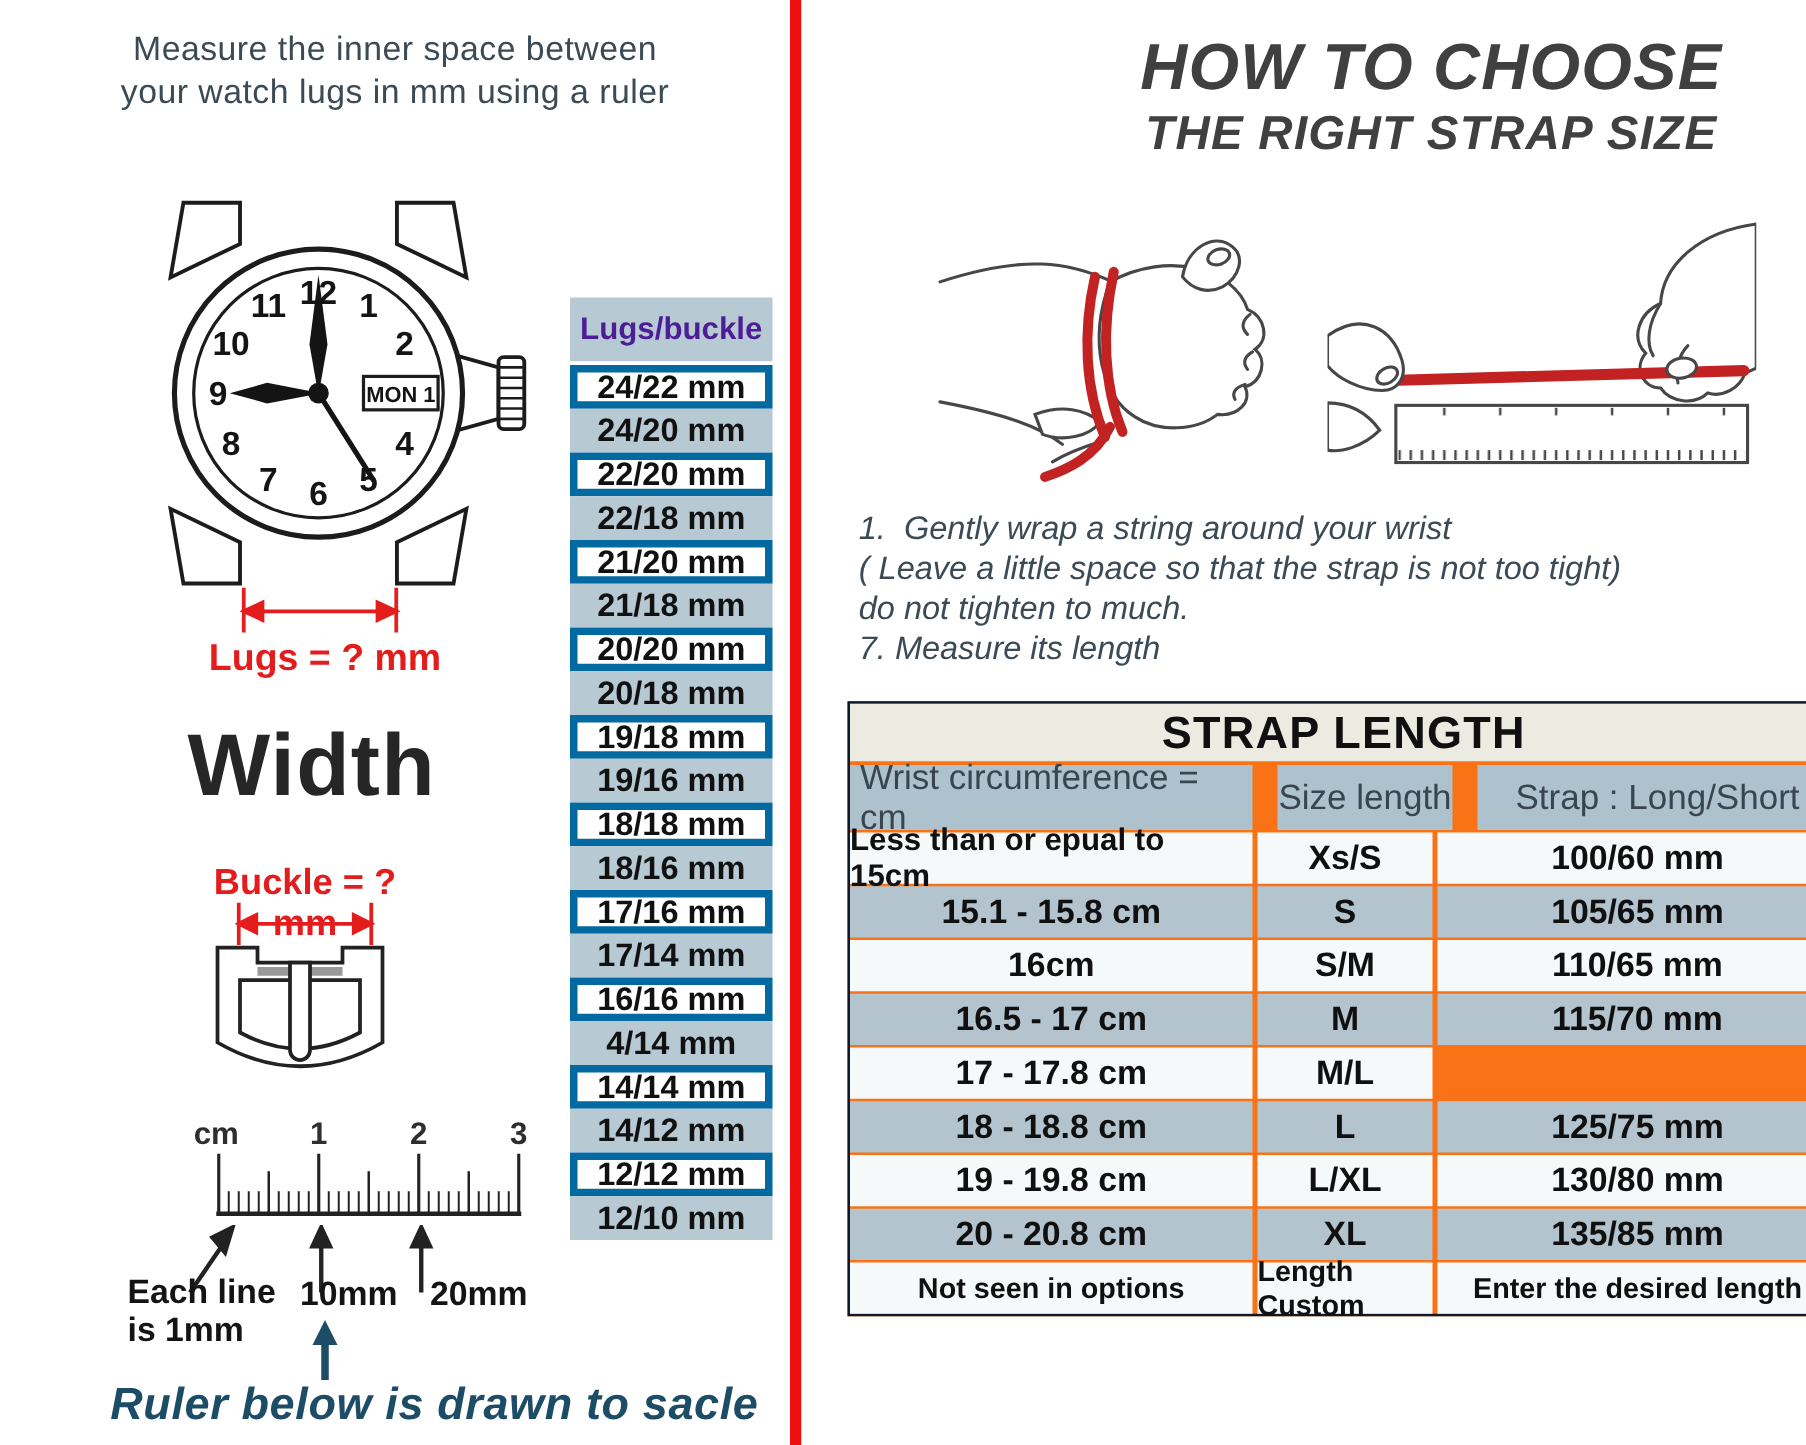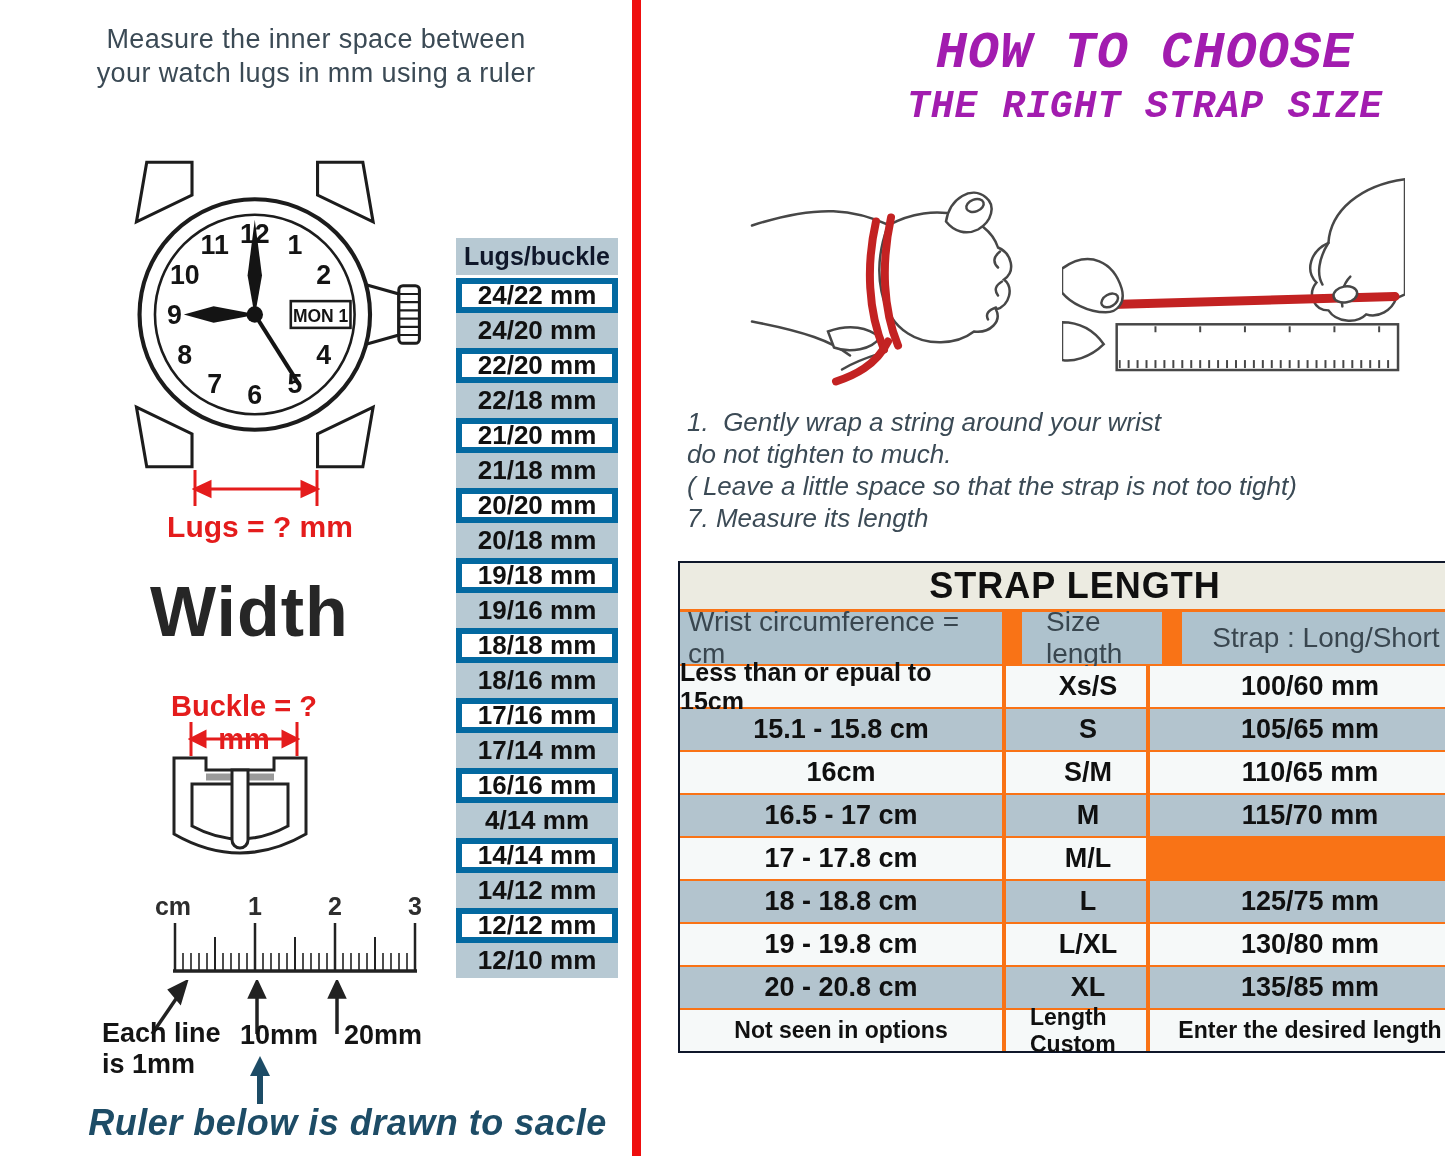--- a/index.html
+++ b/index.html
@@ -18,48 +18,48 @@
   .width-label{position:absolute;left:150px;top:572px;font-size:70px;font-weight:700;color:#262626;letter-spacing:1px;}
   .buckle-label{left:148px;top:690px;width:192px;font-size:29px;}
   .each-line{position:absolute;left:102px;top:1018px;font-size:27px;font-weight:700;line-height:31px;color:#141414;}
   .mm-labels{position:absolute;left:240px;top:1020px;display:flex;gap:26px;
              font-size:27px;font-weight:700;color:#141414;justify-content:flex-end;}
   .scale-note{position:absolute;left:75px;top:1102px;width:545px;text-align:center;
               font-size:36px;font-weight:700;font-style:italic;color:#1d4c66;letter-spacing:.5px;}
 
   
   .sizes{position:absolute;left:456px;top:238px;width:162px;}
-  .size-header{height:37px;background:#b7c9d3;display:flex;align-items:center;justify-content:center;
-               font-size:25px;font-weight:700;color:#0f172a;margin-bottom:3px;}
+  .size-header{height:51px;background:#b7c9d3;display:flex;align-items:center;justify-content:center;
+               font-size:25px;font-weight:700;color:#4c1d95;margin-bottom:3px;}
   .size-row{height:35px;display:flex;align-items:center;justify-content:center;
             font-size:26px;font-weight:700;color:#111;box-sizing:border-box;}
   .size-row.white{background:#fff;border:6px solid #0369a1;}
   .size-row.grey{background:#b7c9d3;}
 
   
   .titles{position:absolute;left:845px;top:24px;width:600px;text-align:center;
-          color:#a21caf;font-style:italic;font-weight:800;font-family:Liberation Mono, monospace;}
+          color:#404040;font-style:italic;font-weight:800;}
   .title1{font-size:52px;letter-spacing:1px;line-height:60px;}
   .title2{font-size:38px;letter-spacing:1px;line-height:46px;}
   .instructions{position:absolute;left:687px;top:406px;width:712px;
                 font-size:26px;font-style:italic;color:#3b4a55;line-height:32px;}
   .instr-line{white-space:pre-wrap;}
 
   
   .strap-table{position:absolute;left:678px;top:561px;width:794px;background:#f97316;
                border:2px solid #0f172a;box-sizing:border-box;}
   .t-title{height:46px;background:#ecebe1;display:flex;align-items:center;justify-content:center;
            font-size:36px;font-weight:800;color:#101010;letter-spacing:1px;}
   .t-head{display:flex;gap:20px;margin-top:3px;height:52px;}
   .t-head .tcell{background:#aec2cd;color:#39464f;font-weight:400;font-size:28px;}
   .trow{display:flex;gap:4px;margin-top:2px;height:41px;}
   .tcell{display:flex;align-items:center;justify-content:center;box-sizing:border-box;
          font-size:27px;font-weight:700;color:#101010;}
   .tcell.c0{flex:0 0 322px;}
-  .tcell.c1{flex:0 0 140px;padding-left:24px;}
+  .tcell.c1{flex:0 0 140px;}
   .tcell.c2{flex:1 1 auto;}
   .t-head .tcell.c0{justify-content:flex-start;padding-left:8px;}
   .trow.light .tcell{background:#f6f9f9;}
   .trow.blue .tcell{background:#b3c4ce;}
   .trow.last .tcell{font-size:23px;}
   .trow.row0 .tcell.c0{font-size:25px;}
 
   svg{display:block;}
   svg text{font-family:"Liberation Sans",sans-serif;}
 </style>
@@ -268,22 +268,22 @@
       <g stroke="#474747" stroke-width="2.5" fill="#ffffff" stroke-linecap="round">
         <path d="M0,92 C28,72 52,86 60,112 C64,126 56,136 44,136 C26,136 8,126 0,116 Z"></path>
         <ellipse cx="48" cy="124" rx="9" ry="6" transform="rotate(-30 48 124)"></ellipse>
         <path d="M0,146 C18,146 32,154 42,168 C28,182 10,186 0,184 Z"></path>
         <ellipse cx="285" cy="118" rx="12" ry="8" transform="rotate(-10 285 118)"></ellipse>
       </g>
     </svg>
 
     <div class="instructions">
       <div class="instr-line">1.  Gently wrap a string around your wrist</div>
+      <div class="instr-line">( Leave a little space so that the strap is not too tight)</div>
       <div class="instr-line">do not tighten to much.</div>
-      <div class="instr-line">( Leave a little space so that the strap is not too tight)</div>
       <div class="instr-line">7. Measure its length</div>
     </div>
 
     <div class="strap-table">
       <div class="t-title">STRAP LENGTH</div>
       <div class="t-head">
         <div class="tcell c0">Wrist circumference = cm</div>
         <div class="tcell c1">Size length</div>
         <div class="tcell c2">Strap : Long/Short</div>
       </div>

